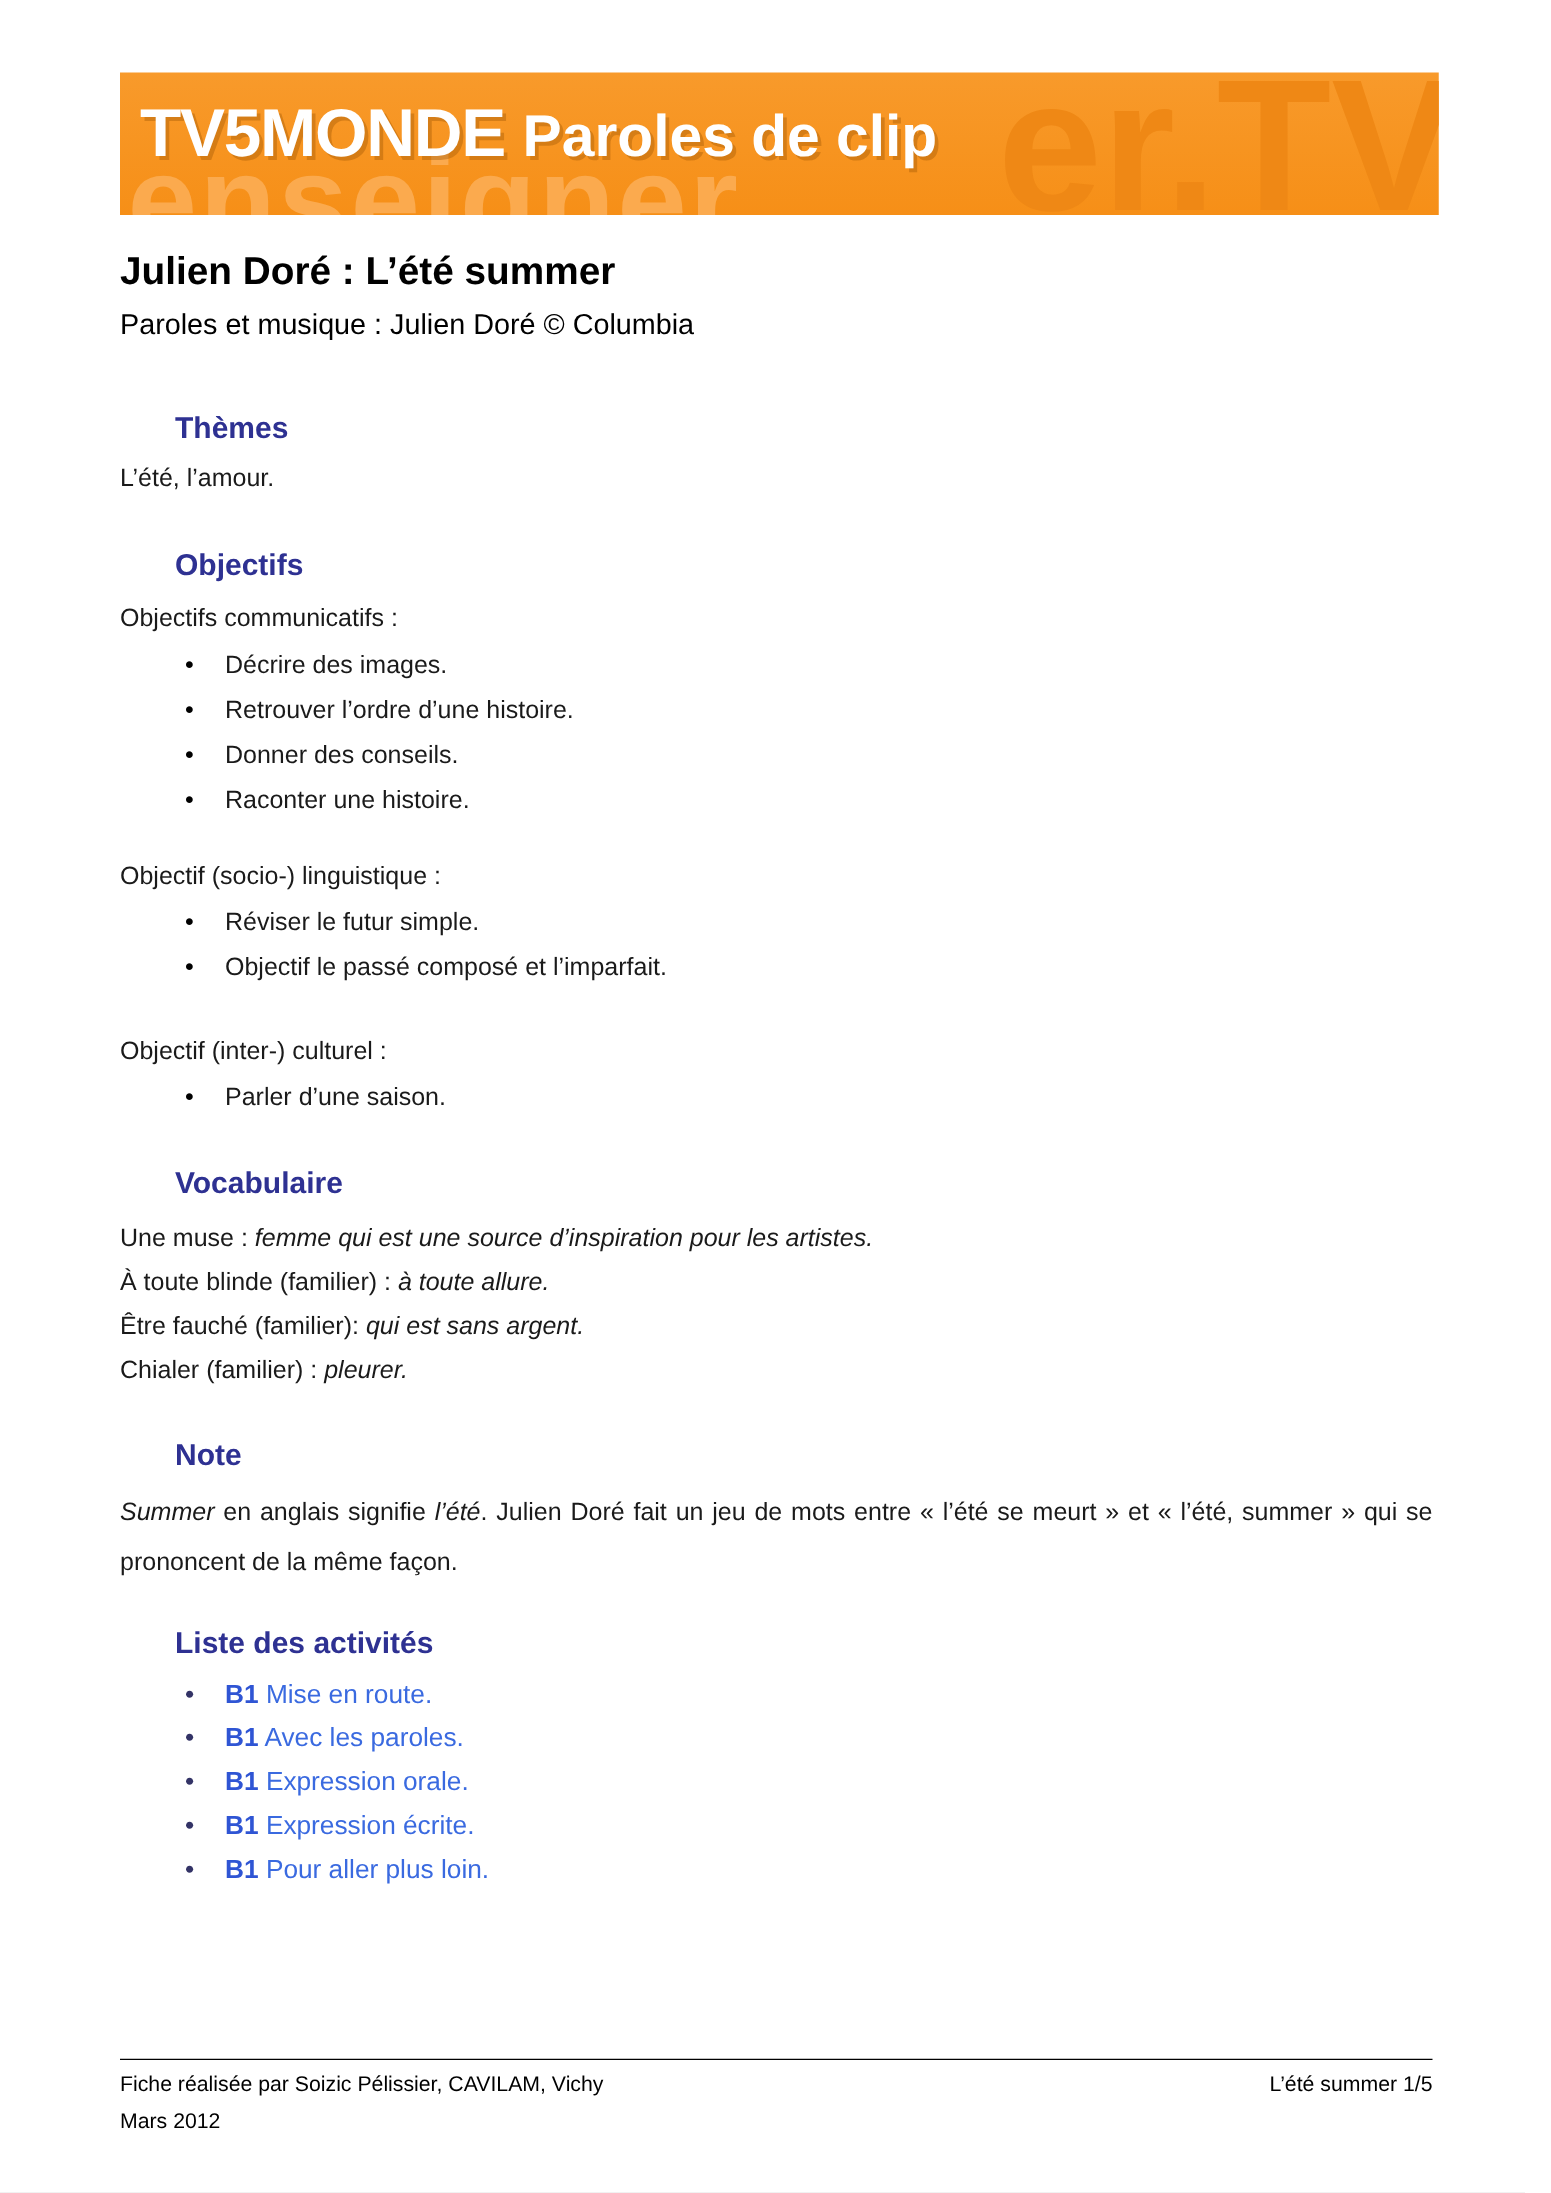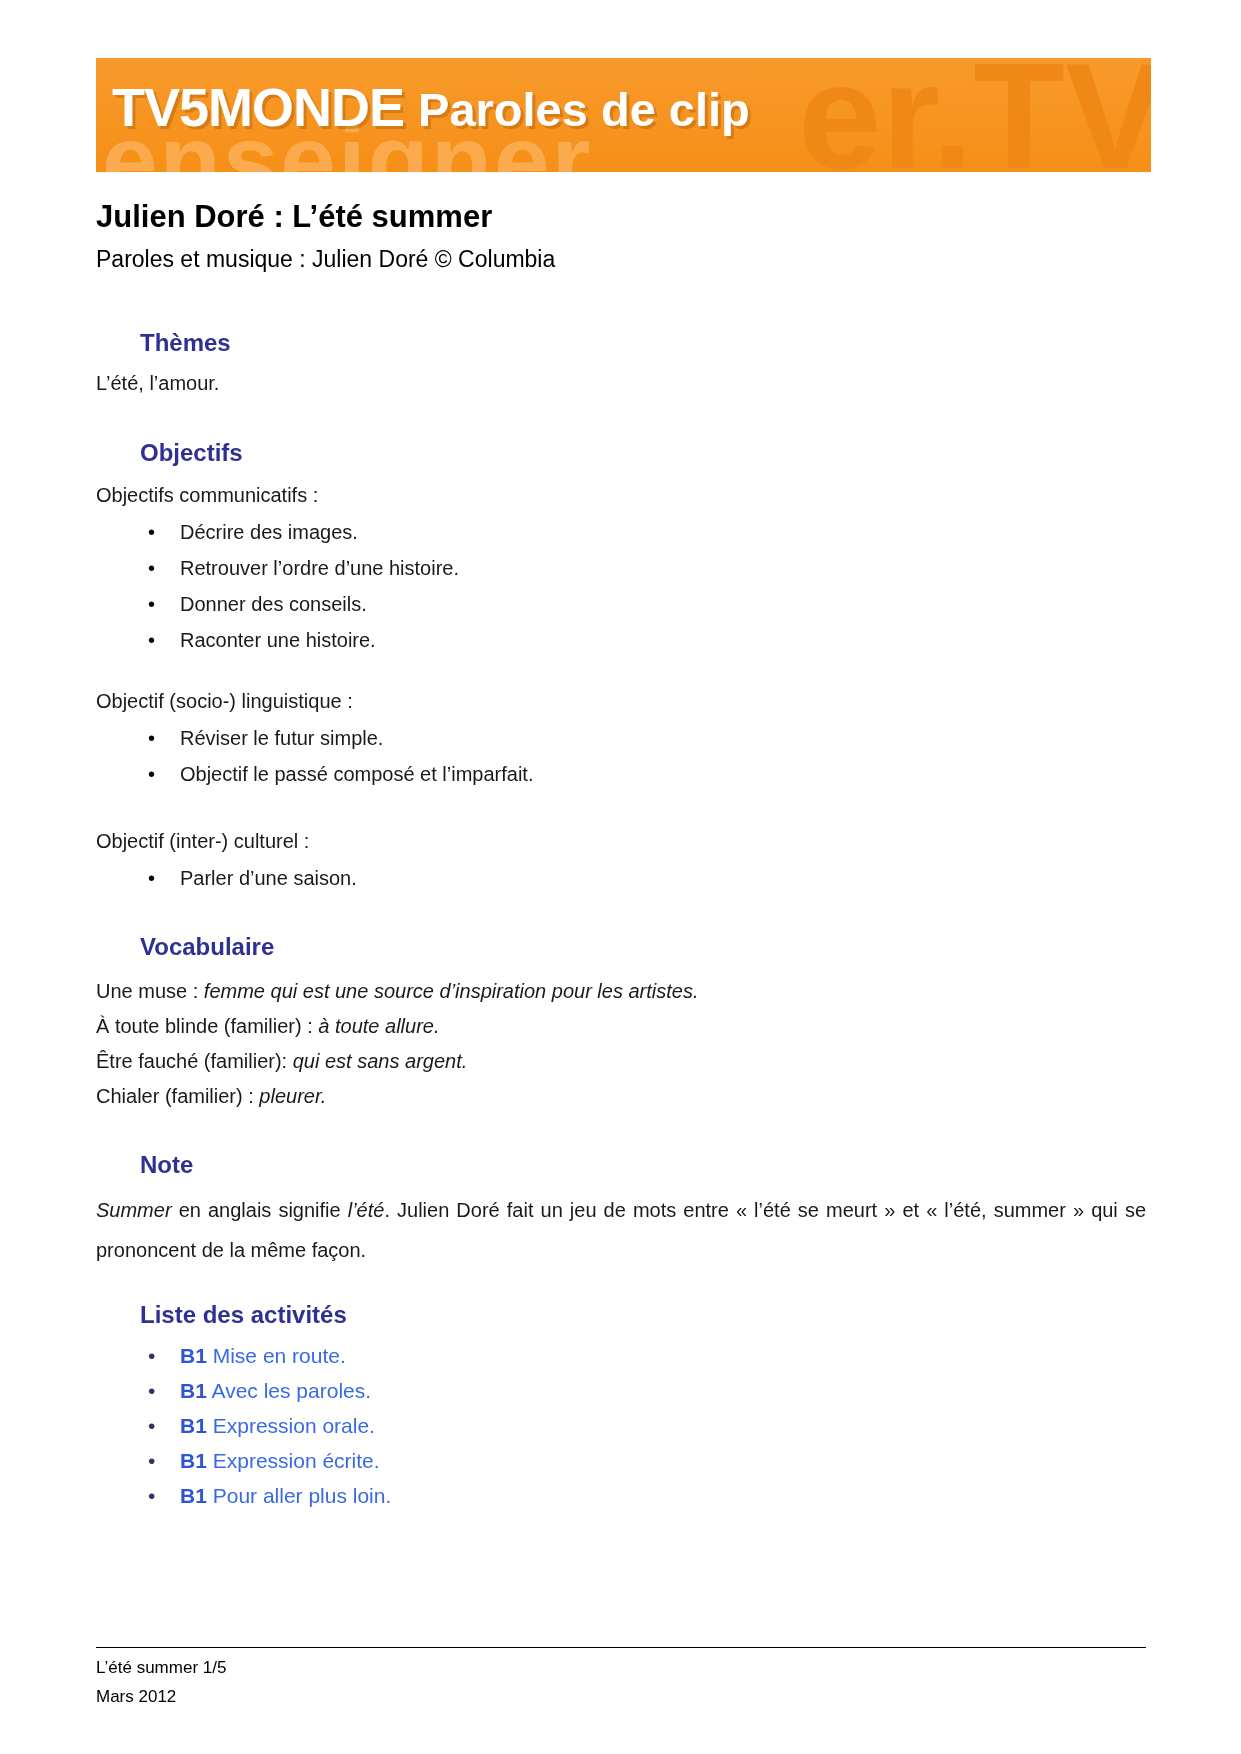--- a/index.html
+++ b/index.html
@@ -207,18 +207,19 @@
       <li><span class="act-level">B1</span> <span class="act-label">Avec les paroles.</span></li>
       <li><span class="act-level">B1</span> <span class="act-label">Expression orale.</span></li>
       <li><span class="act-level">B1</span> <span class="act-label">Expression écrite.</span></li>
       <li><span class="act-level">B1</span> <span class="act-label">Pour aller plus loin.</span></li>
     </ul>
 
   </main>
 
   <footer class="footer">
     <div class="footer-row">
+      <span>Fiche réalisée par Soizic Pélissier,  CAVILAM, Vichy</span>
       <span>L’été summer 1/5</span>
     </div>
     <div>Mars 2012</div>
   </footer>
 
 </div>
 
 </body></html>

